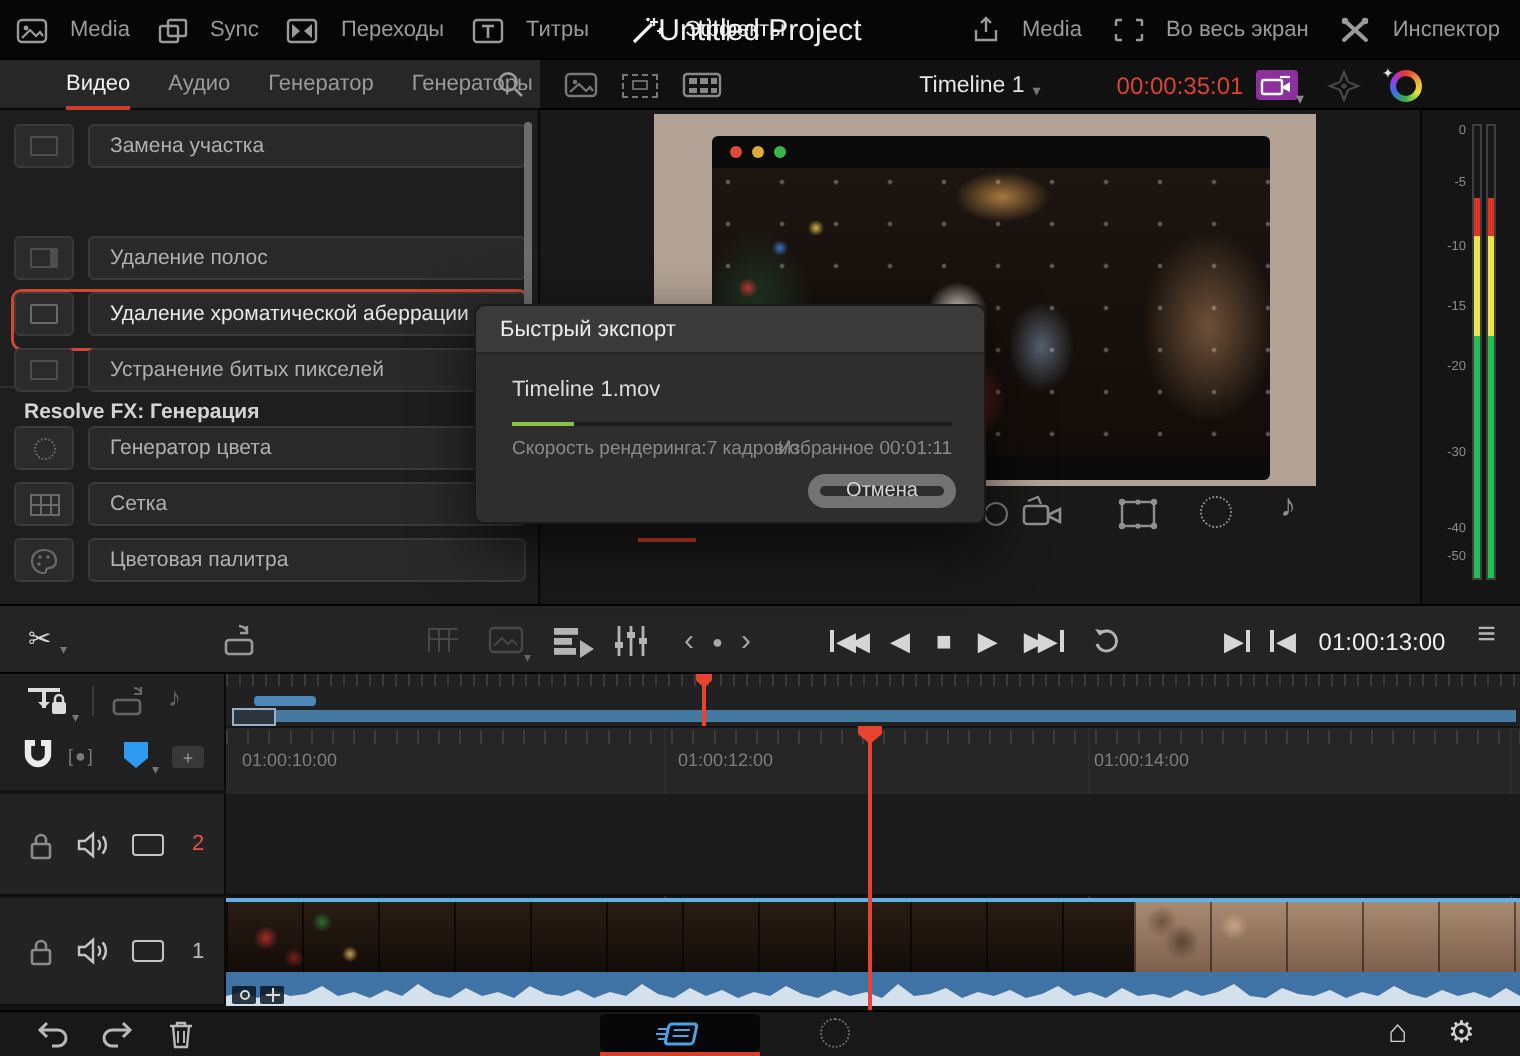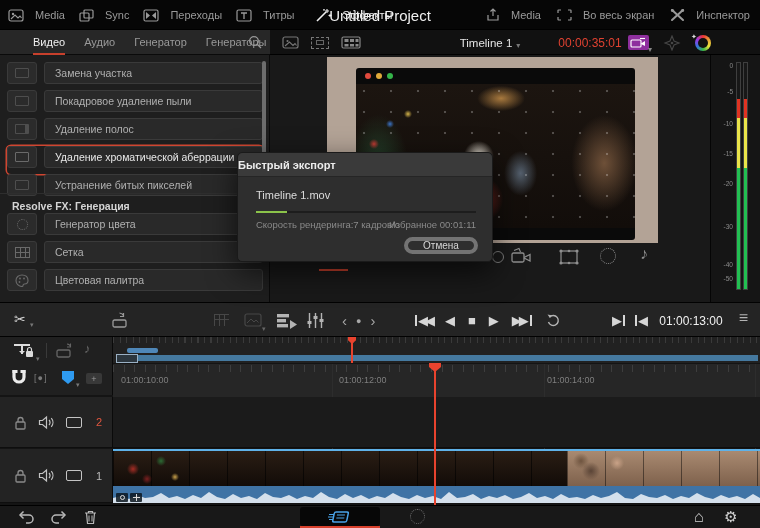--- a/index.html
+++ b/index.html
@@ -52,22 +52,22 @@
   .thead{position:absolute;left:0;width:113px;background:#232323;border-right:1px solid #0a0a0a;border-bottom:1px solid #0e0e0e;display:flex;align-items:center}
   .gridline{position:absolute;top:364px;height:139px;width:1px;background:#2d2d2d}
 
   .monitor{width:16px;height:11px;border:1.5px solid #c4c4c4;border-radius:2px}
 
   
   .bottombar{position:absolute;left:0;top:505px;width:760px;height:23px;background:#181818;border-top:1px solid #000}
 
   
   .dialog{position:absolute;left:237px;top:152px;width:256px;height:110px;background:#2e2e2e;border-radius:5px;box-shadow:0 10px 30px rgba(0,0,0,.65);z-index:100;border:1px solid #1a1a1a}
-  .dlg-title{height:24px;background:#3a3a3a;border-radius:5px 5px 0 0;display:flex;align-items:center;color:#ececec;font-weight:bold;font-size:11px;border-bottom:1px solid #252525}
-  .cancel{position:absolute;right:14px;top:84px;width:74px;height:17px;border:4px solid #737373;border-radius:9px;display:flex;align-items:center;justify-content:center;color:#d6d6d6;font-size:10px;background:transparent}
+  .dlg-title{height:24px;background:#3a3a3a;border-radius:5px 5px 0 0;display:flex;align-items:center;padding-left:12px;color:#ececec;font-weight:normal;font-size:11px;border-bottom:1px solid #252525}
+  .cancel{position:absolute;right:14px;top:84px;width:74px;height:17px;border:6px solid #737373;border-radius:9px;display:flex;align-items:center;justify-content:center;color:#d6d6d6;font-size:10px;background:transparent}
 
   .dotcircle{border:1.5px dotted #8f8f8f;border-radius:50%}
 </style>
 </head>
 <body>
 
 <div id="stage">
 
   <div class="topbar">
     <div class="flex abs" style="left:8px;top:0;height:30px;gap:14px">
@@ -205,26 +205,20 @@
     </div>
   </div>
 
   <div class="lib">
 
     <div class="fxrow" style="top:7px">
       <div class="fxtile">
           <div class="fxglyph"></div>
         </div>
       <div class="fxlabel">Замена участка</div>
-    </div>
-    <div class="fxrow" style="top:35px">
-      <div class="fxtile">
-          <div class="fxglyph"></div>
-        </div>
-      <div class="fxlabel">Покадровое удаление пыли</div>
     </div>
     <div class="fxrow" style="top:63px">
       <div class="fxtile">
           <div class="fxglyph" style="border-right-width:4px"></div>
         </div>
       <div class="fxlabel">Удаление полос</div>
     </div>
     <div class="fxrow sel" style="top:91px">
       <div class="fxtile">
           <div class="fxglyph" style="border-color:#7a7a7a"></div>

